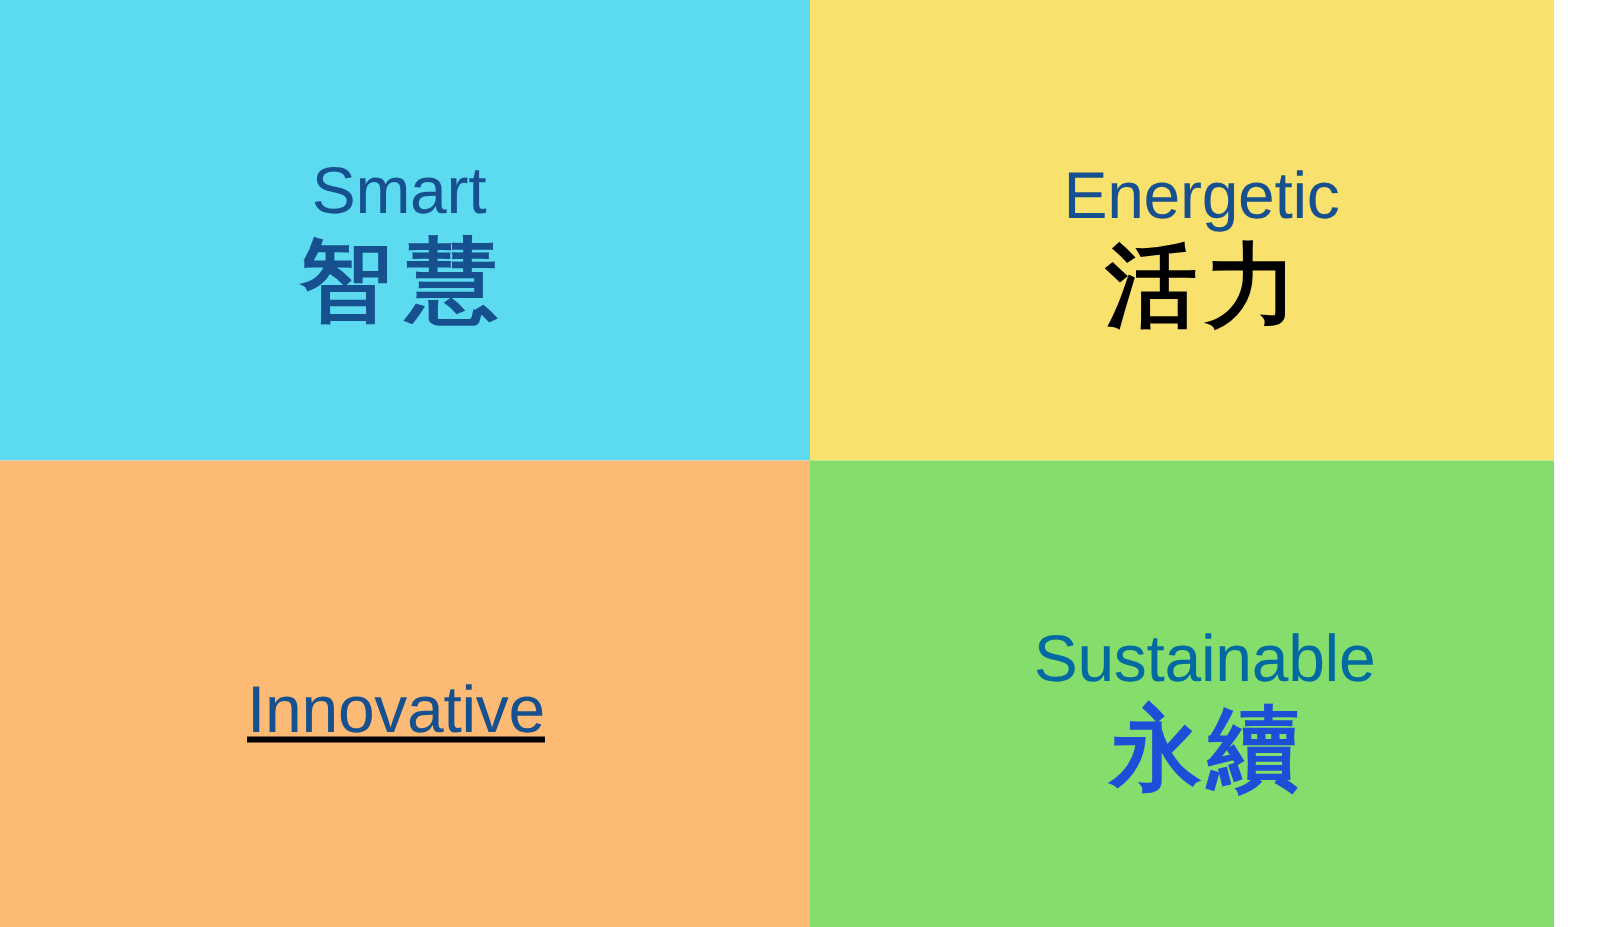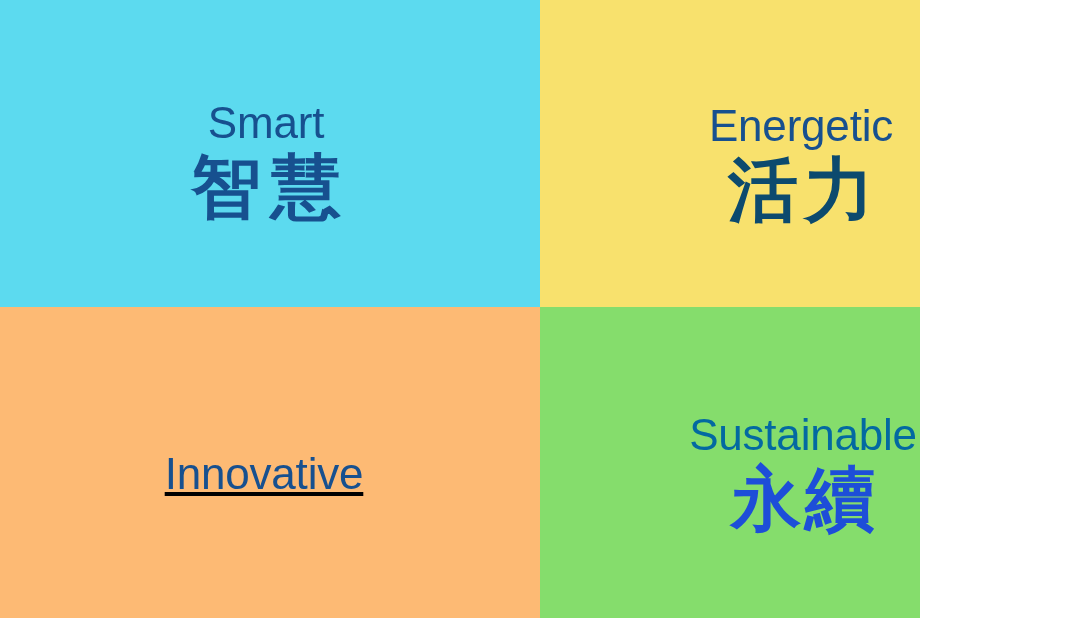--- a/index.html
+++ b/index.html
@@ -38,21 +38,21 @@
     line-height: 1;
   }
   .label-en {
     font-size: 44px;
     font-weight: 400;
     letter-spacing: -0.2px;
     line-height: 1.05;
     white-space: nowrap;
   }
   .label-zh {
-    font-size: 70px;
+    font-size: 61px;
     font-weight: 700;
     letter-spacing: 3px;
     line-height: 1.12;
     white-space: nowrap;
     margin-top: 2px;
   }
 
   
   #tile-smart .tile-inner        { transform: translate(-4px, 10px); }
   #tile-energetic .tile-inner    { transform: translate(-9px, 13px); }
@@ -60,34 +60,34 @@
   #tile-sustainable .tile-inner  { transform: translate(-7px, 13px); }
 
   #tile-smart .label-zh          { letter-spacing: 10px; padding-left: 10px; }
   #tile-innovative .label-zh     { letter-spacing: 4px; padding-left: 4px; }
   #tile-sustainable .label-zh    { letter-spacing: 4px; padding-left: 4px; }
   #tile-energetic .label-zh      { letter-spacing: 6px; padding-left: 6px; }
 </style>
 </head>
 <body>
 
-<div id="stage" style="width: 920px; height: 618px;">
+<div id="stage" style="width: 1036px; height: 618px;">
   <div class="grid">
 
     <div class="tile" id="tile-smart" style="background-color: rgb(92, 218, 239);">
       <div class="tile-inner">
         <div class="label-en" style="color: rgb(23, 80, 143);">Smart</div>
         <div class="label-zh" style="color: rgb(23, 80, 143);">智慧</div>
       </div>
     </div>
 
     <div class="tile" id="tile-energetic" style="background-color: rgb(248, 225, 109);">
       <div class="tile-inner">
         <div class="label-en" style="color: rgb(23, 80, 143);">Energetic</div>
-        <div class="label-zh" style="color: #0c4a6e;">活力</div>
+        <div class="label-zh" style="color: #000000;">活力</div>
       </div>
     </div>
 
     <div class="tile" id="tile-innovative" style="background-color: #fdba74; text-decoration: underline;">
       <div class="tile-inner">
         <div class="label-en" style="color: rgb(23, 80, 143);">Innovative</div>
       </div>
     </div>
 
     <div class="tile" id="tile-sustainable" style="background-color: rgb(133, 221, 108);">

